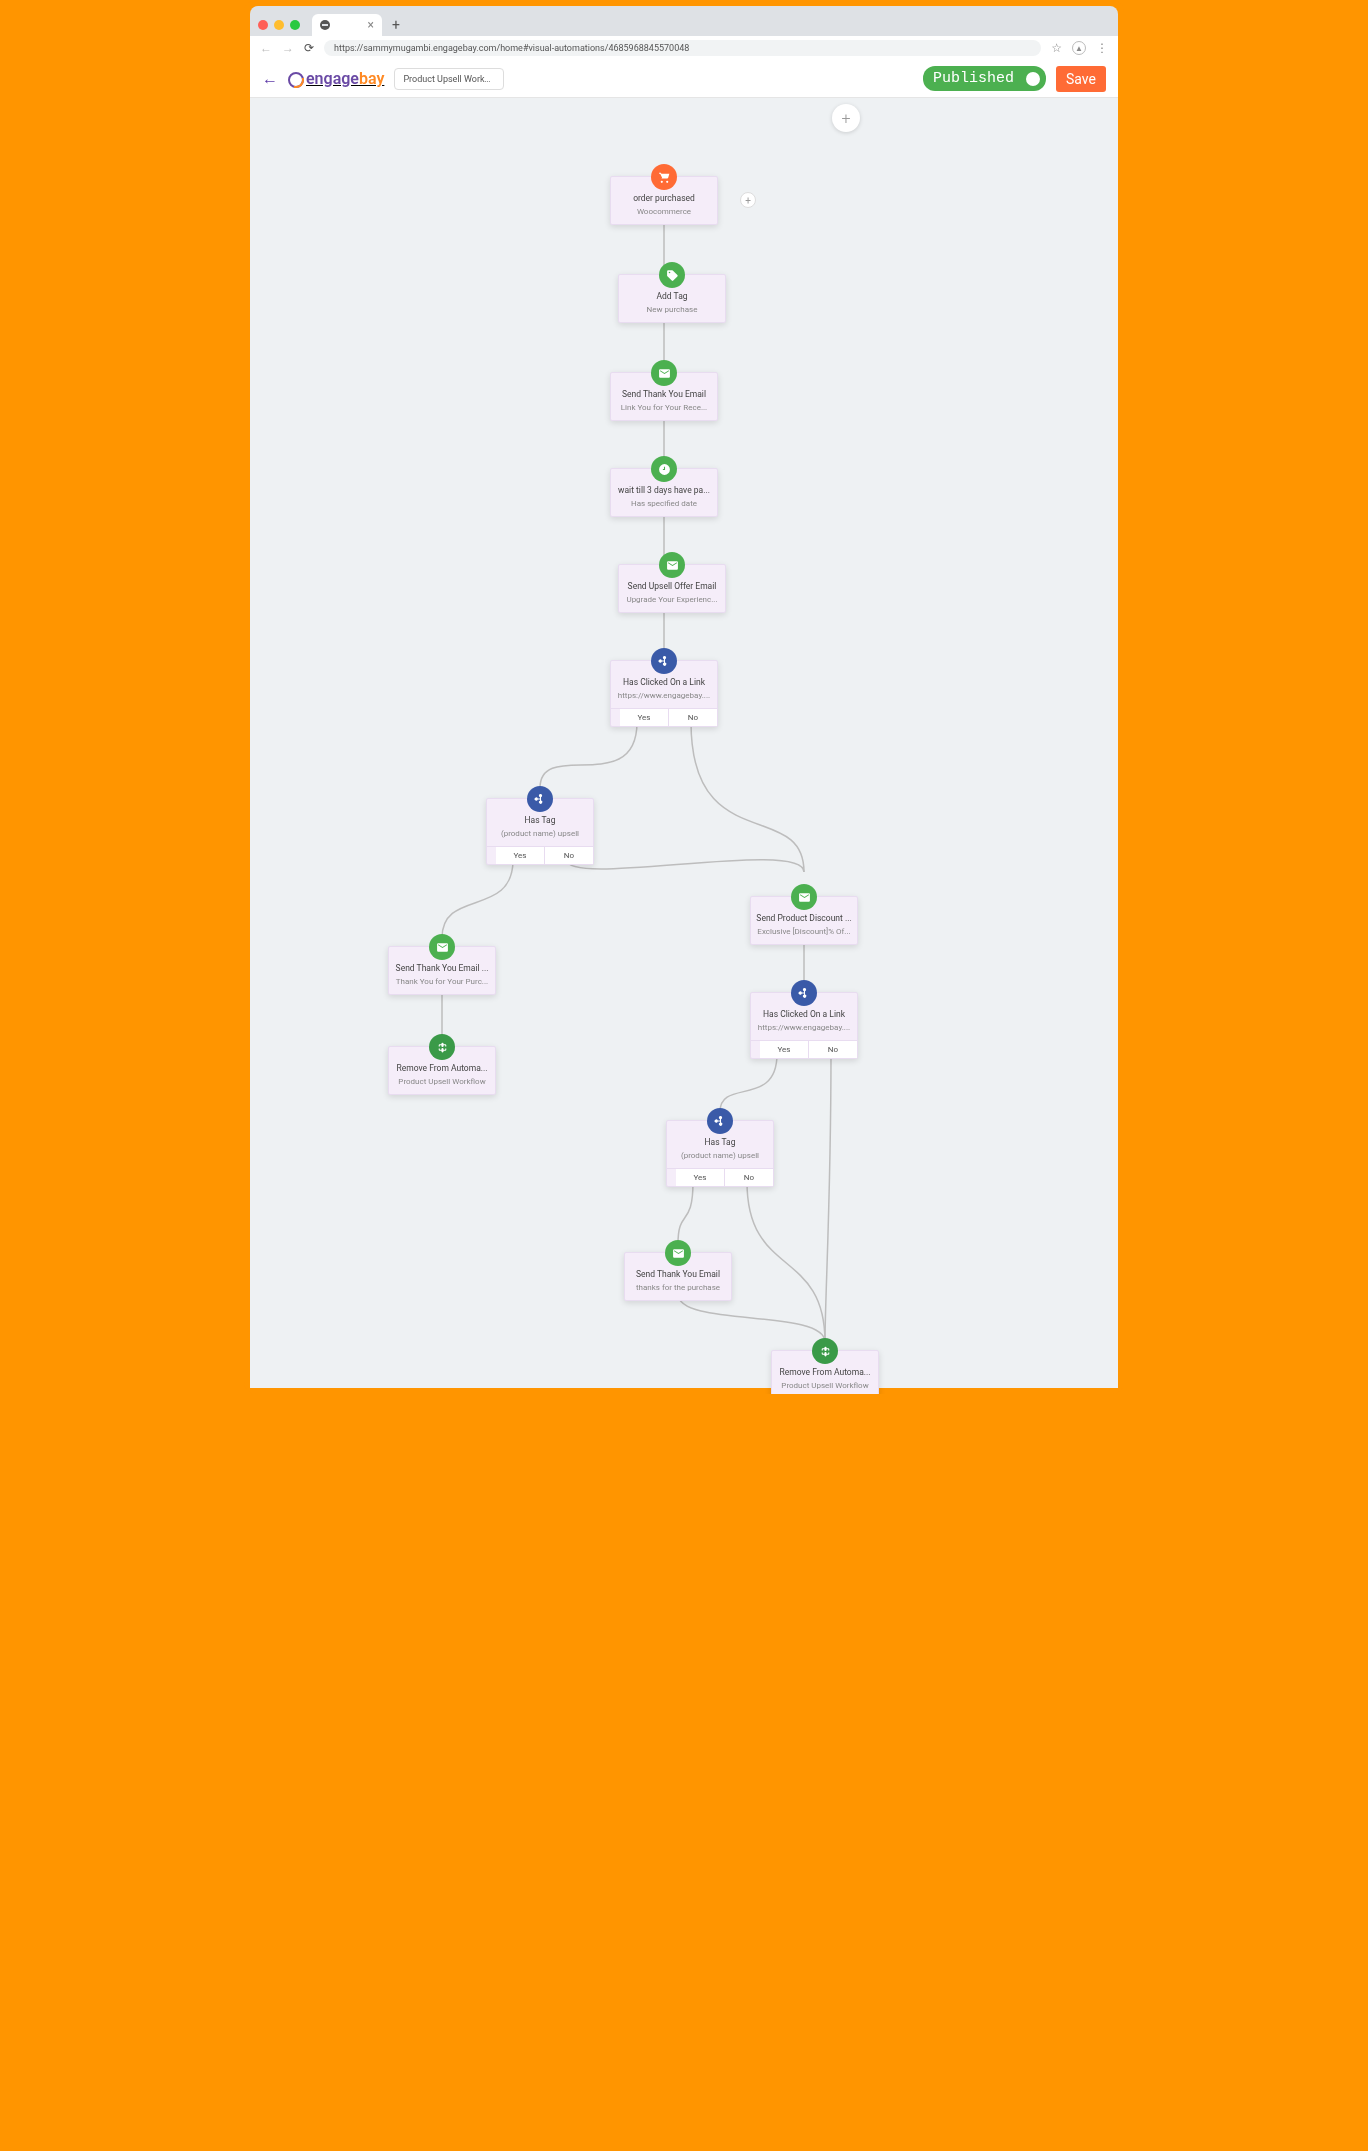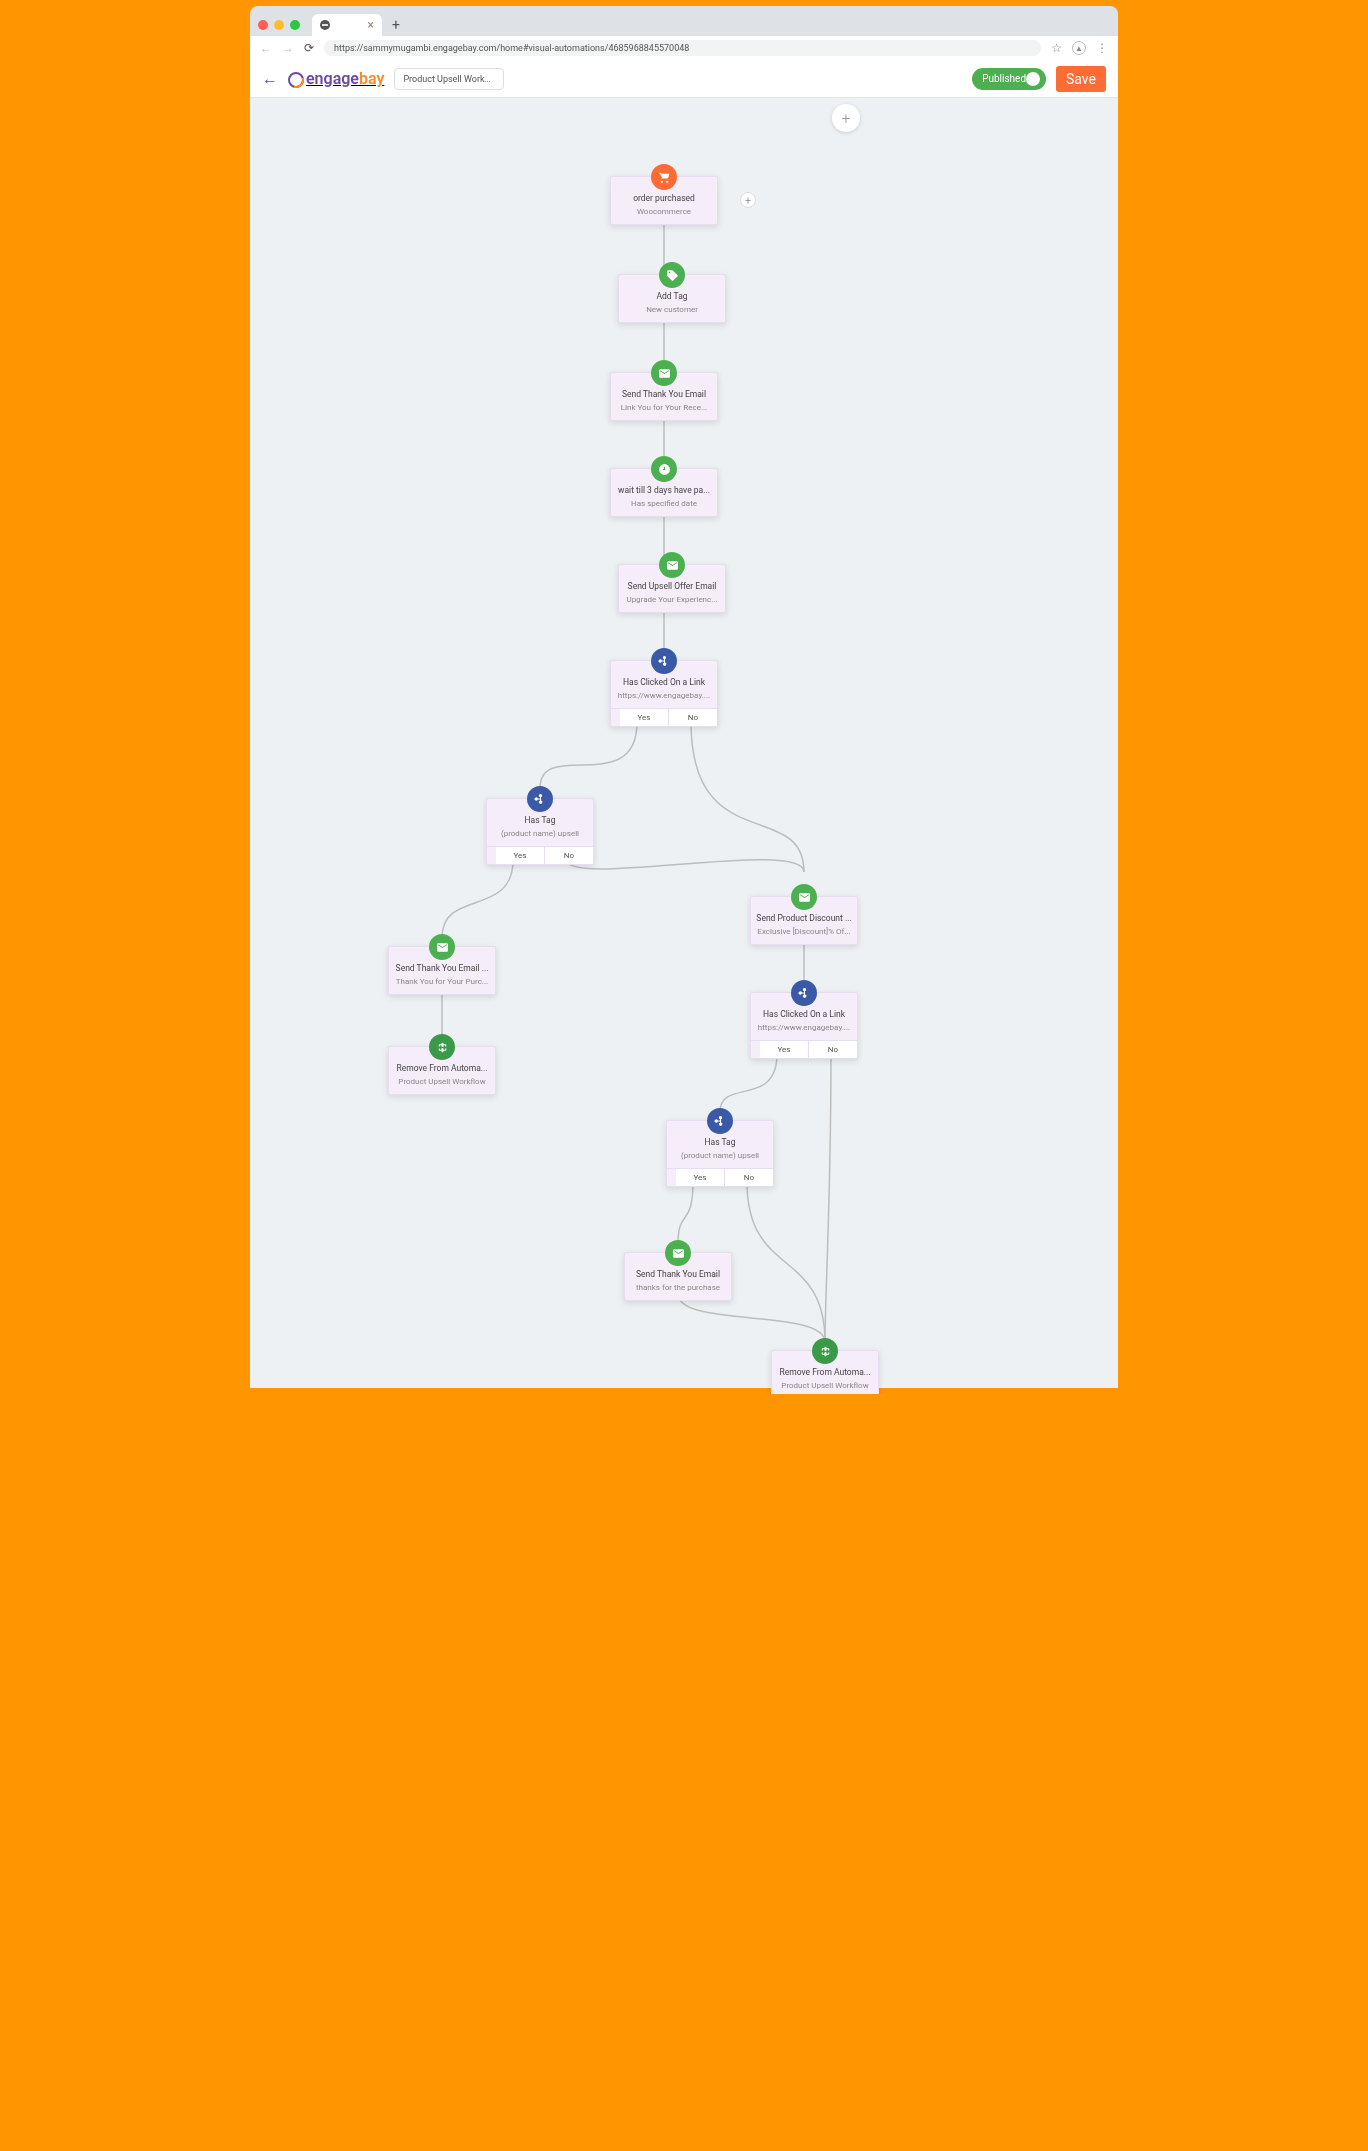--- a/index.html
+++ b/index.html
@@ -69,22 +69,22 @@
 .logo-mark {
   width:16px;height:16px;border:2px solid #6a4aa5;border-radius:50%;display:inline-block;position:relative;margin-right:2px;vertical-align:middle;
 }
 .logo-mark::after{content:"";position:absolute;width:8px;height:8px;border-right:2px solid #ff8a24;border-bottom:2px solid #ff8a24;border-radius:0 0 8px 0;right:-2px;bottom:-2px;}
 .workflow-name-box {
   border:1px solid #ddd; border-radius:4px; font-size:9px; color:#555;
   padding: 5px 8px; width:110px; overflow:hidden;white-space:nowrap;text-overflow:ellipsis;
 }
 .app-header .spacer { flex:1; }
 .published-pill {
-  background:#4cb050; color:#fff; font-size:10px; padding:4px 6px 4px 10px;
-  border-radius:12px; display:flex; align-items:center; gap:0;
+  background:#4cb050; color:#fff; font-size:15px; padding:4px 6px 4px 10px;
+  border-radius:12px; display:flex; align-items:center; gap:12px;font-family:Liberation Mono, monospace;
 }
 .published-pill .knob { width:14px;height:14px;background:#fff;border-radius:50%;}
 .save-btn {
   background:#ff6b35; color:#fff; font-size:14px; padding:5px 10px; border-radius:3px;
 }
 .canvas {
   position: relative;
   width: 100%;
   height: 1290px;
 }
@@ -222,21 +222,21 @@
         <div class="n-sub">Woocommerce</div>
       </div>
 
       <div class="node" style="left:368px;top:176px;">
         <div class="icon-badge ic-green">
           <svg viewBox="0 0 24 24">
               <path d="M21 11l-8-8a2 2 0 00-1.4-.6H4a2 2 0 00-2 2v7.6c0 .5.2 1 .6 1.4l8 8a2 2 0 002.8 0l7.6-7.6a2 2 0 000-2.8zM6.5 8A1.5 1.5 0 118 6.5 1.5 1.5 0 016.5 8z"></path>
             </svg>
         </div>
         <div class="n-title">Add Tag</div>
-        <div class="n-sub">New customer</div>
+        <div class="n-sub">New purchase</div>
       </div>
 
       <div class="node" style="left:360px;top:274px;">
         <div class="icon-badge ic-green">
           <svg viewBox="0 0 24 24">
               <path d="M20 4H4a2 2 0 00-2 2v12a2 2 0 002 2h16a2 2 0 002-2V6a2 2 0 00-2-2zm0 4l-8 5-8-5V6l8 5 8-5z"></path>
             </svg>
         </div>
         <div class="n-title">Send Thank You Email</div>
         <div class="n-sub">Link You for Your Rece...</div>

